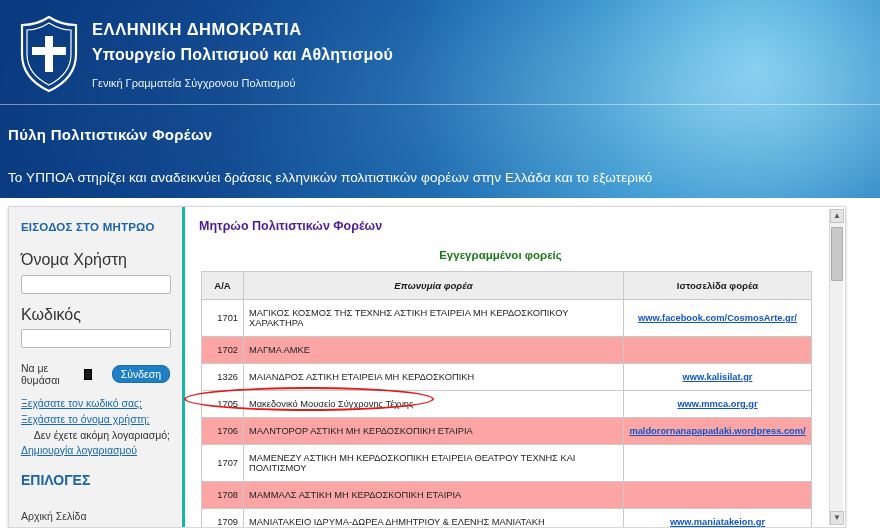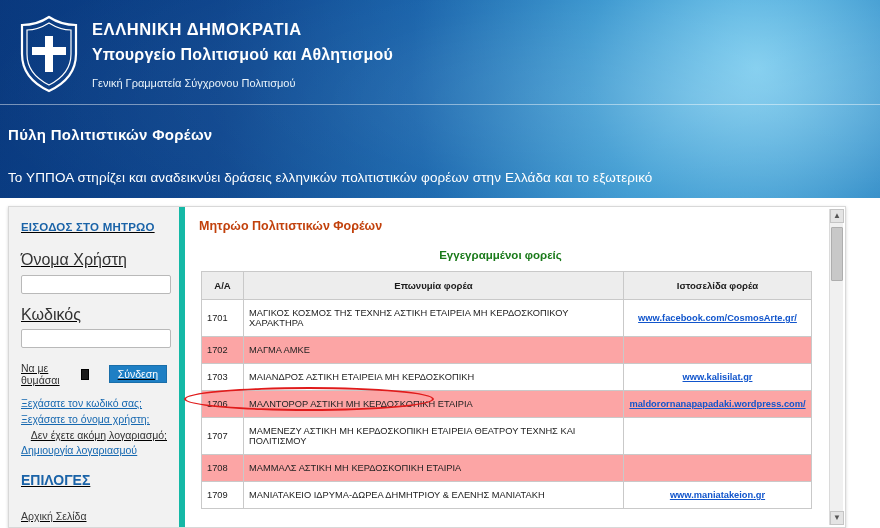--- a/index.html
+++ b/index.html
@@ -100,23 +100,22 @@
     box-shadow: 0 1px 3px rgba(0,0,0,0.18);
     display: flex;
     overflow: hidden;
   }
 
   
   .sidebar {
     width: 176px;
     flex: 0 0 176px;
     background: #f2f2f2;
-    border-right: 6px solid #14b8a6;
+    border-right: 3px solid #14b8a6;
     padding: 14px 12px 0 12px;
-    text-decoration: underline;
   }
   .side-head {
     color: #1a63a8;
     font-size: 11.5px;
     font-weight: bold;
     letter-spacing: 0.2px;
     margin-bottom: 18px;
   }
   .field-label {
     color: #333333;
@@ -149,21 +148,21 @@
     width: 11px; height: 11px;
     background: #1b1b1b;
     border: 1px solid #000;
     display: inline-block;
   }
   .login-btn {
     background: #1e7fc4;
     color: #ffffff;
     font-size: 10.5px;
     border: 1px solid #1a6ea9;
-    border-radius: 0;
+    border-radius: 8px;
     padding: 2px 8px;
     margin-left: 4px;
     cursor: pointer;
   }
   .side-link {
     display: block;
     color: #1668b0;
     font-size: 10.5px;
     text-decoration: underline;
     line-height: 15px;
@@ -193,21 +192,21 @@
 
   
   .main {
     flex: 1 1 auto;
     position: relative;
     padding: 12px 0 0 14px;
     background: #ffffff;
     overflow: hidden;
   }
   .main-title {
-    color: #c2410c;
+    color: #4c1d95;
     font-size: 12.5px;
     font-weight: bold;
     margin-bottom: 16px;
   }
   .registered-title {
     text-align: center;
     color: #1a7a1a;
     font-size: 11.5px;
     font-weight: bold;
     margin-bottom: 10px;
@@ -228,25 +227,25 @@
     color: #222;
   }
   table.reg th {
     background: #ededed;
     font-weight: bold;
     text-align: center;
     font-size: 9.6px;
     height: 18px;
     color: #1c1c1c;
   }
-  td.c-aa { width: 42px; text-align: left; }
+  td.c-aa { width: 42px; text-align: right; }
   td.c-name { width: 380px; text-align: left; }
   td.c-site { width: 188px; text-align: center; }
   th.c-aa { width: 42px; }
-  th.c-name { width: 380px; }
+  th.c-name { width: 380px; font-style: italic; }
   th.c-site { width: 188px; }
   td.c-site a {
     color: #1155cc;
     text-decoration: underline;
     font-weight: bold;
     font-size: 9.3px;
     cursor: pointer;
   }
   tr.alt td { background: #fca5a5; }
   td.highlight-row-name { position: relative; }
@@ -365,23 +364,28 @@
             <td class="c-aa">1701</td>
             <td class="c-name">ΜΑΓΙΚΟΣ ΚΟΣΜΟΣ ΤΗΣ ΤΕΧΝΗΣ ΑΣΤΙΚΗ ΕΤΑΙΡΕΙΑ ΜΗ ΚΕΡΔΟΣΚΟΠΙΚΟΥ ΧΑΡΑΚΤΗΡΑ</td>
             <td class="c-site"><a>www.facebook.com/CosmosArte.gr/</a></td>
           </tr>
           <tr class="alt">
             <td class="c-aa">1702</td>
             <td class="c-name">ΜΑΓΜΑ ΑΜΚΕ</td>
             <td class="c-site"></td>
           </tr>
           <tr>
-            <td class="c-aa">1703</td>
+            <td class="c-aa">1326</td>
             <td class="c-name">ΜΑΙΑΝΔΡΟΣ ΑΣΤΙΚΗ ΕΤΑΙΡΕΙΑ ΜΗ ΚΕΡΔΟΣΚΟΠΙΚΗ</td>
             <td class="c-site"><a>www.kalisilat.gr</a></td>
+          </tr>
+          <tr>
+            <td class="c-aa">1705</td>
+            <td class="c-name">Μακεδονικό Μουσείο Σύγχρονης Τέχνης</td>
+            <td class="c-site"><a>www.mmca.org.gr</a></td>
           </tr>
           <tr class="alt">
             <td class="c-aa">1706</td>
             <td class="c-name">ΜΑΛΝΤΟΡΟΡ ΑΣΤΙΚΗ ΜΗ ΚΕΡΔΟΣΚΟΠΙΚΗ ΕΤΑΙΡΙΑ</td>
             <td class="c-site"><a>maldorornanapapadaki.wordpress.com/</a></td>
           </tr>
           <tr>
             <td class="c-aa">1707</td>
             <td class="c-name">ΜΑΜΕΝΕΖΥ ΑΣΤΙΚΗ ΜΗ ΚΕΡΔΟΣΚΟΠΙΚΗ ΕΤΑΙΡΕΙΑ ΘΕΑΤΡΟΥ ΤΕΧΝΗΣ ΚΑΙ ΠΟΛΙΤΙΣΜΟΥ</td>
             <td class="c-site"></td>

